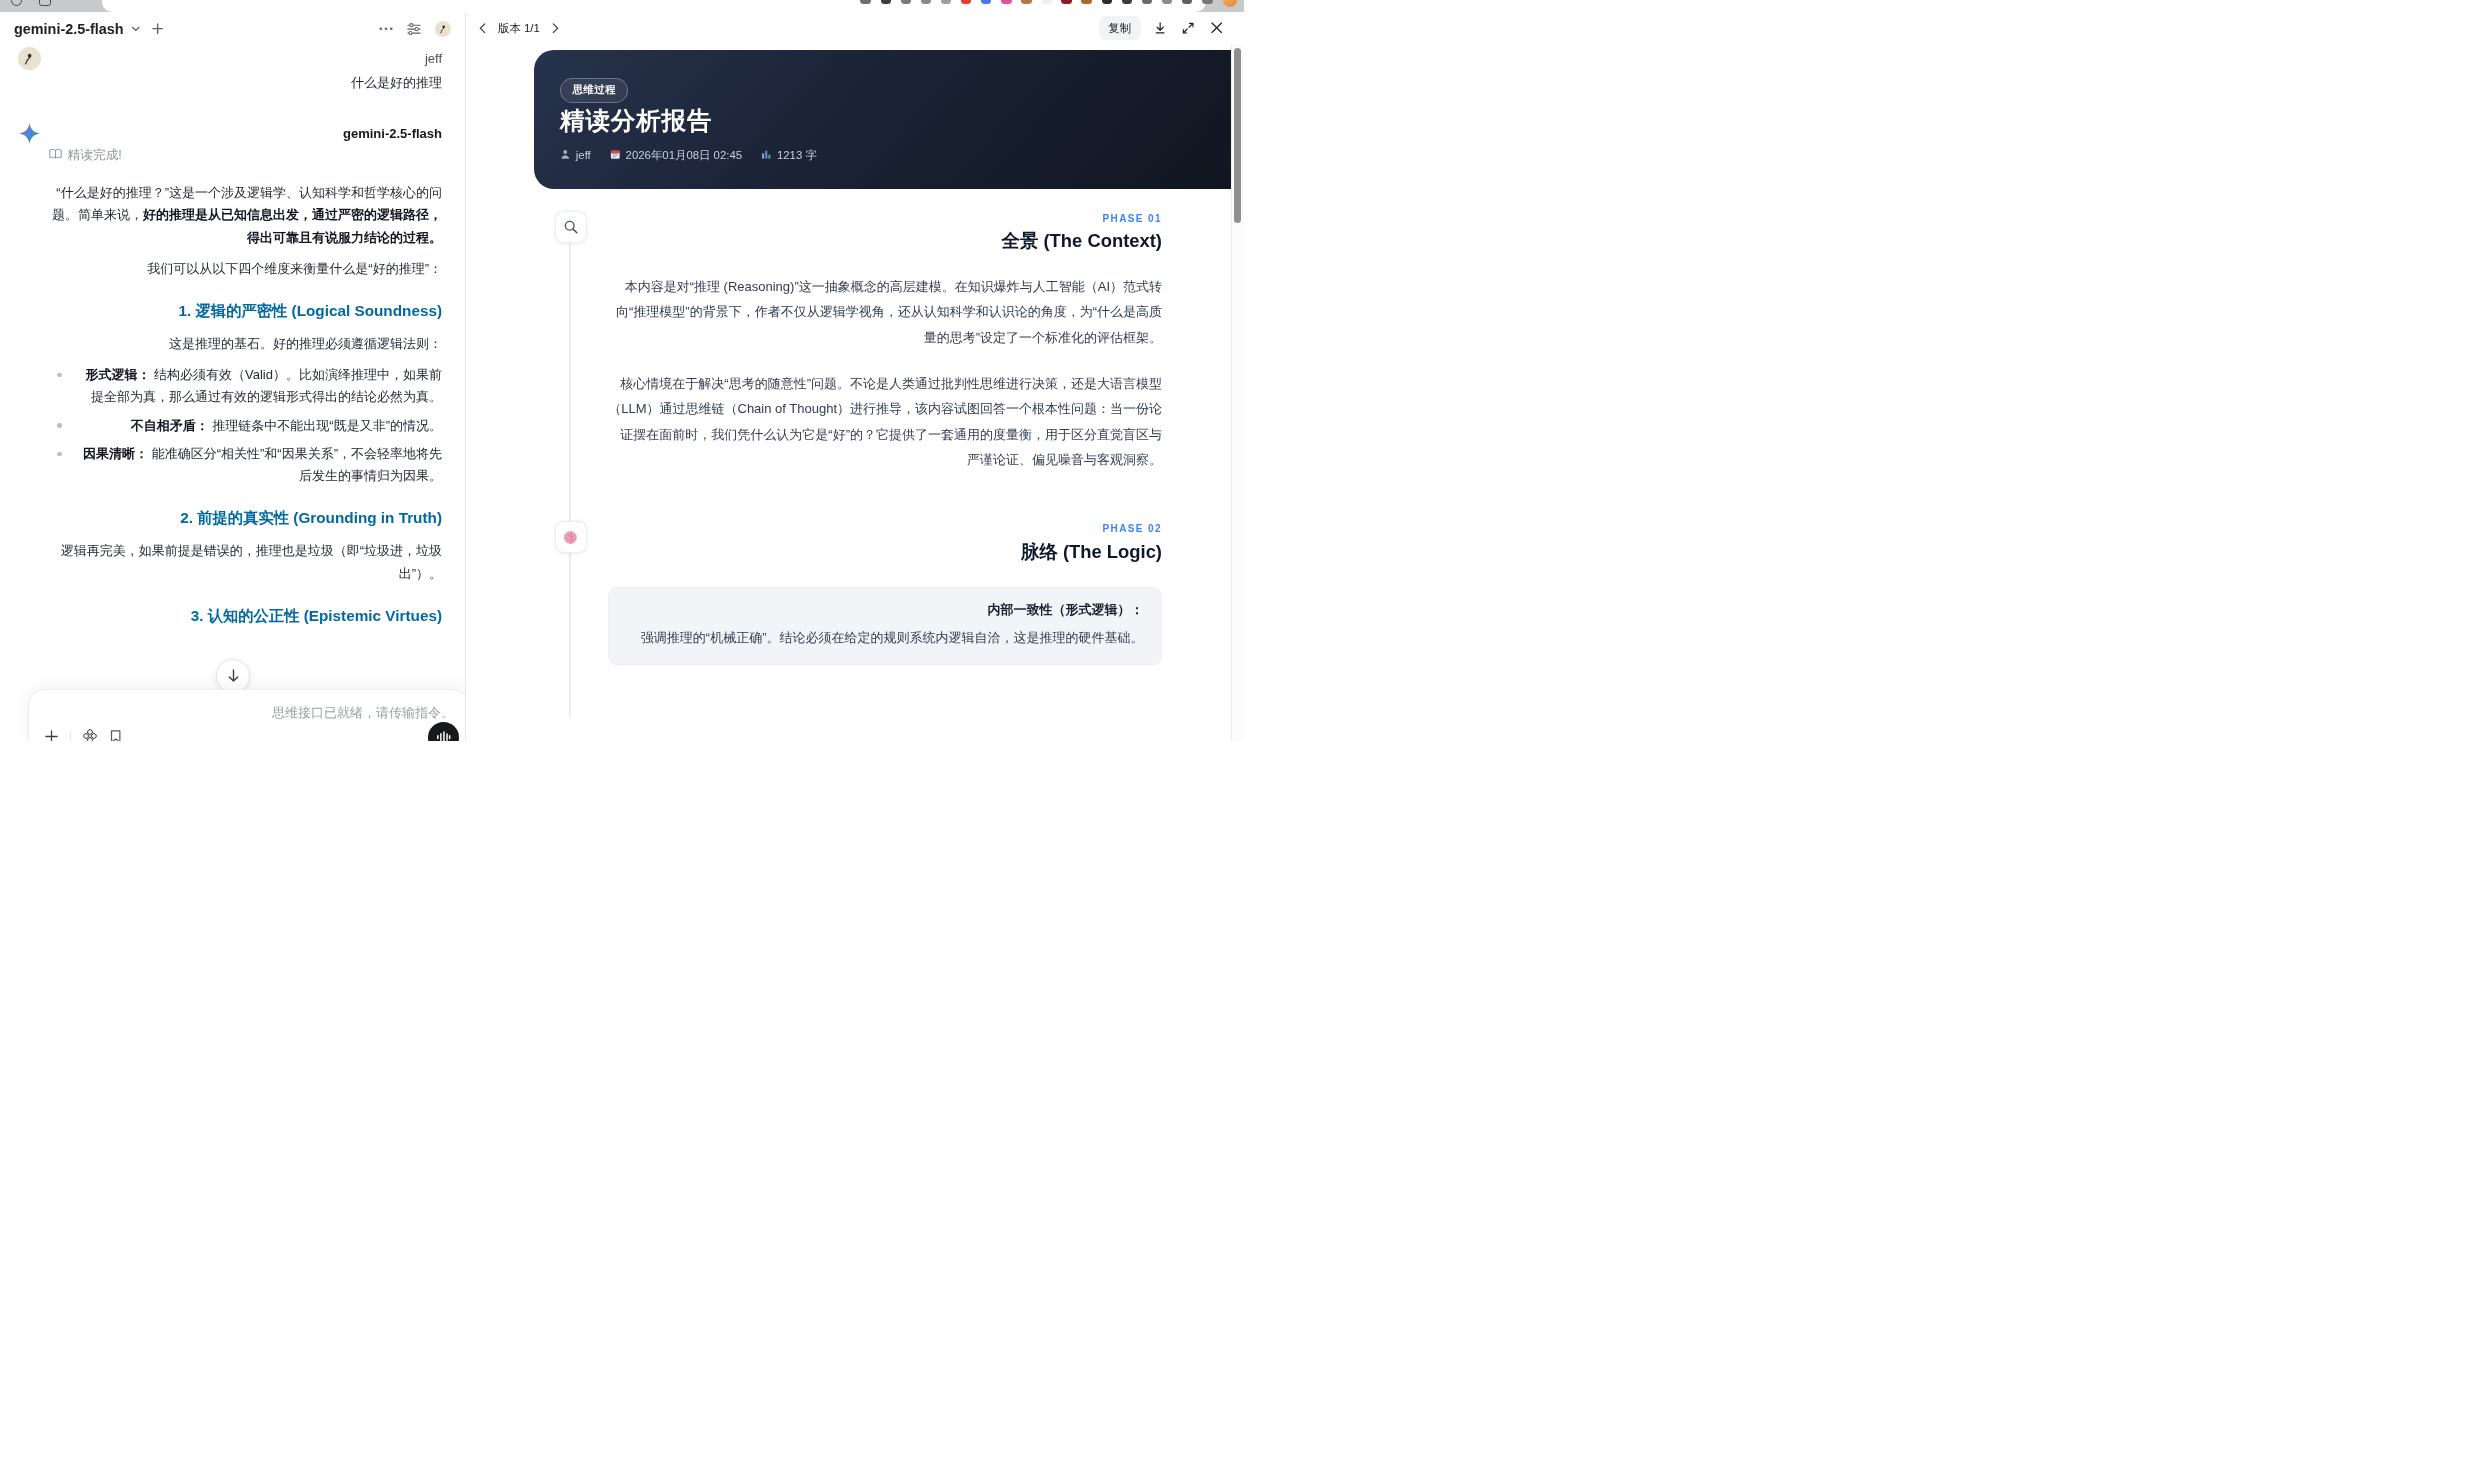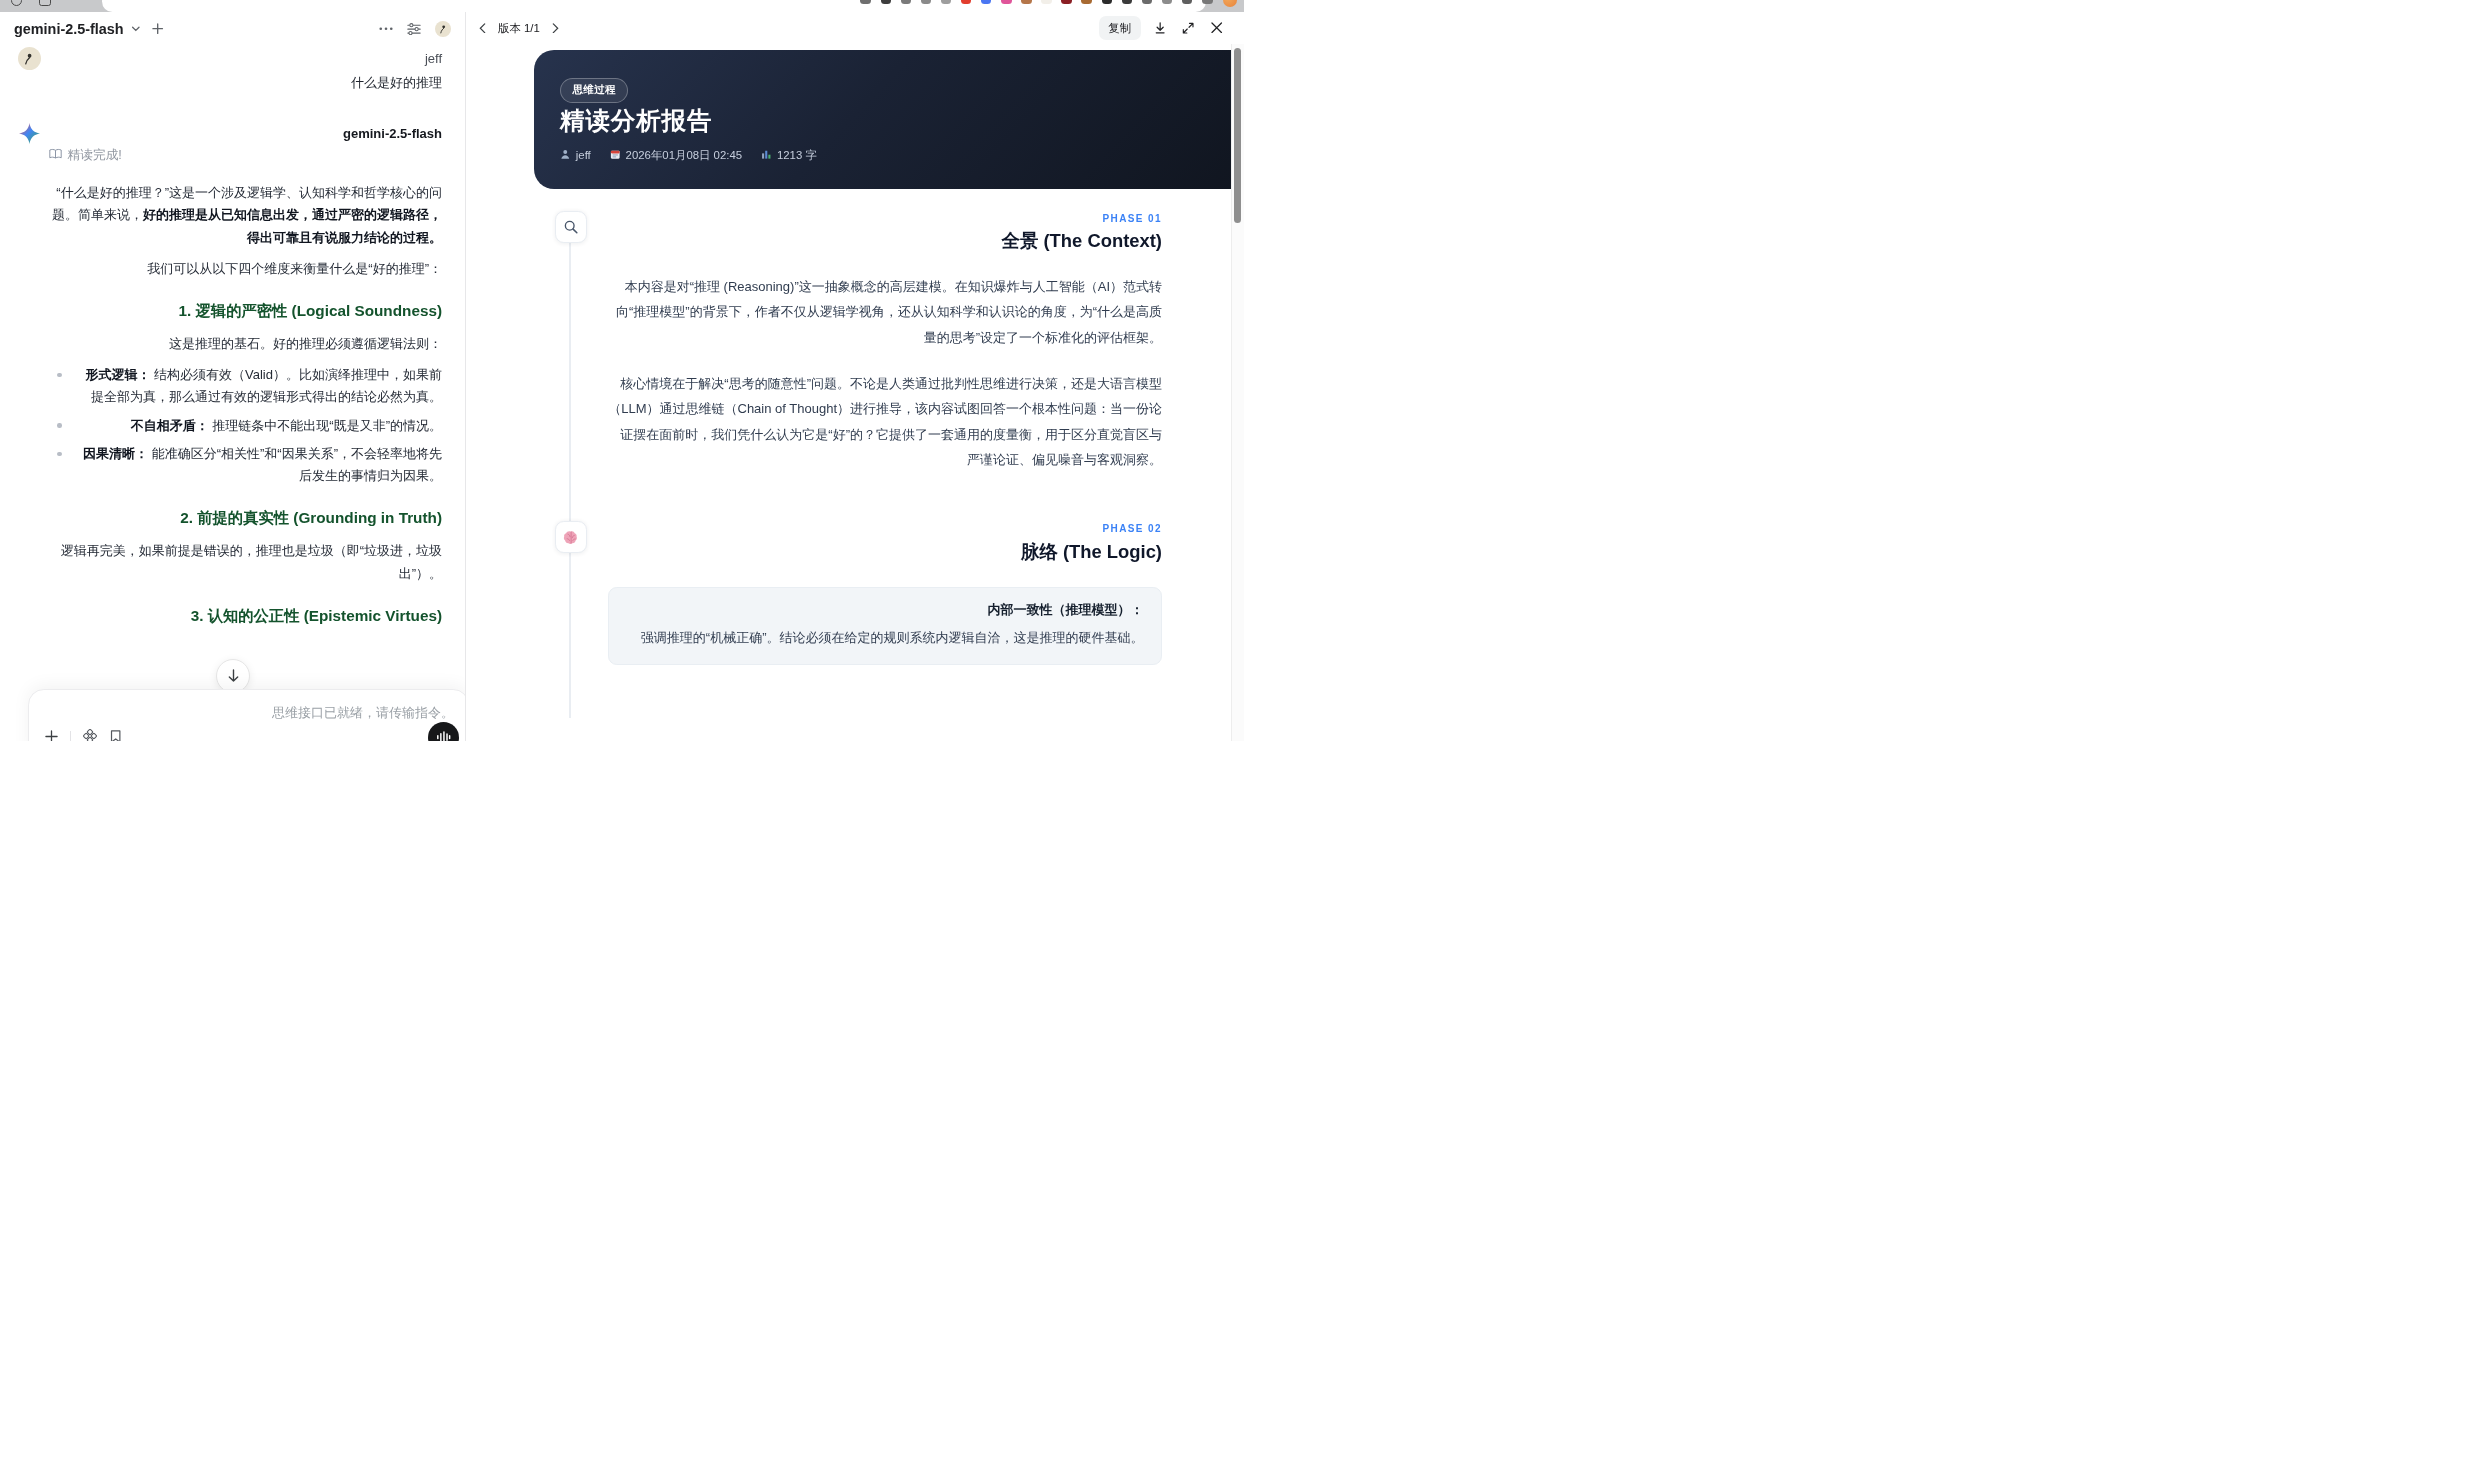--- a/index.html
+++ b/index.html
@@ -30,21 +30,21 @@
   .msg{display:grid;grid-template-columns:23px 1fr;column-gap:8.8px;}
   .msg-user{margin-top:1.8px;}
   .avatar{width:23px;height:23px;border-radius:50%;background:#e9e2d0;display:flex;align-items:center;justify-content:center;overflow:hidden;}
   .uname{font-size:13px;font-weight:500;color:#4a4f57;line-height:23px;}
   .utext{grid-column:2;font-size:13px;color:#1f242d;margin-top:3.5px;}
   .msg-ai{margin-top:30px;}
   .ai-name{font-size:13px;font-weight:700;color:#15181e;line-height:23px;}
   .ai-status{grid-column:2;display:flex;align-items:center;gap:5.3px;margin-top:2.6px;font-size:12.7px;color:#9096a0;}
   .md{grid-column:2;margin-top:8.8px;font-size:13px;line-height:1.72;color:#252b36;}
   .md p{margin:8.8px 0;}
-  .md h3{font-size:15.3px;font-weight:700;color:#14532d;margin:17.5px 0 7px;}
+  .md h3{font-size:15.3px;font-weight:700;color:#0369a1;margin:17.5px 0 7px;}
   .md ul{list-style:none;margin:3.5px 0;padding:0;}
   .md li{position:relative;padding-left:23.6px;margin:6.1px 0;}
   .md li::before{content:"";position:absolute;left:7.9px;top:8.8px;width:4.4px;height:4.4px;border-radius:50%;background:#b8bdc6;}
   .md b{font-weight:700;color:#10151f;}
 
   .scroll-down-btn{position:absolute;left:216px;top:647px;width:32px;height:32px;border-radius:50%;
     background:#fff;border:0.9px solid #e6e6e6;box-shadow:0 1.8px 8.8px rgba(0,0,0,.08);
     display:flex;align-items:center;justify-content:center;z-index:6;cursor:pointer;}
 
   .input-card{position:absolute;left:28px;width:441px;top:677px;height:79px;background:#fff;
@@ -368,21 +368,21 @@
               <span class="phase-icon">
                 <svg width="16.6" height="15" viewBox="0 0 20 18">
                   <path d="M9.5 2C7 1 4.5 2 3.7 4 2 4.5 1 6.3 1.4 8c-.8 1.6-.3 3.6 1.2 4.6.2 2 2 3.4 4 3.2 1.2 1.3 3.4 1.3 4.6 0 2 .2 3.8-1.2 4-3.2 1.5-1 2-3 1.2-4.6.4-1.7-.6-3.5-2.3-4C13.5 2 11 1 9.5 2z" fill="#eea4b8"></path>
                   <path d="M9.8 2.3v13.4M6 5c1.5.4 2.5 1.5 2.5 3M13.6 6.5c-1.4.3-2.3 1.3-2.4 2.7M5 10.5c1.3 0 2.4.8 2.8 2M14.8 10.8c-1.2-.1-2.3.5-2.9 1.6" fill="none" stroke="#d4728f" stroke-width="1" stroke-linecap="round"></path>
                 </svg>
               </span>
               <div class="phase-label">PHASE 02</div>
               <div class="phase-title">脉络 (The Logic)</div>
               <div class="cards">
                 <div class="card">
-                  <div class="card-title">内部一致性（推理模型）：</div>
+                  <div class="card-title">内部一致性（形式逻辑）：</div>
                   <div class="card-body">强调推理的“机械正确”。结论必须在给定的规则系统内逻辑自洽，这是推理的硬件基础。</div>
                 </div>
               </div>
             </div>
           </div>
       </div>
 
       <div class="sb-track">
         <div class="sb-thumb"></div>
       </div>

